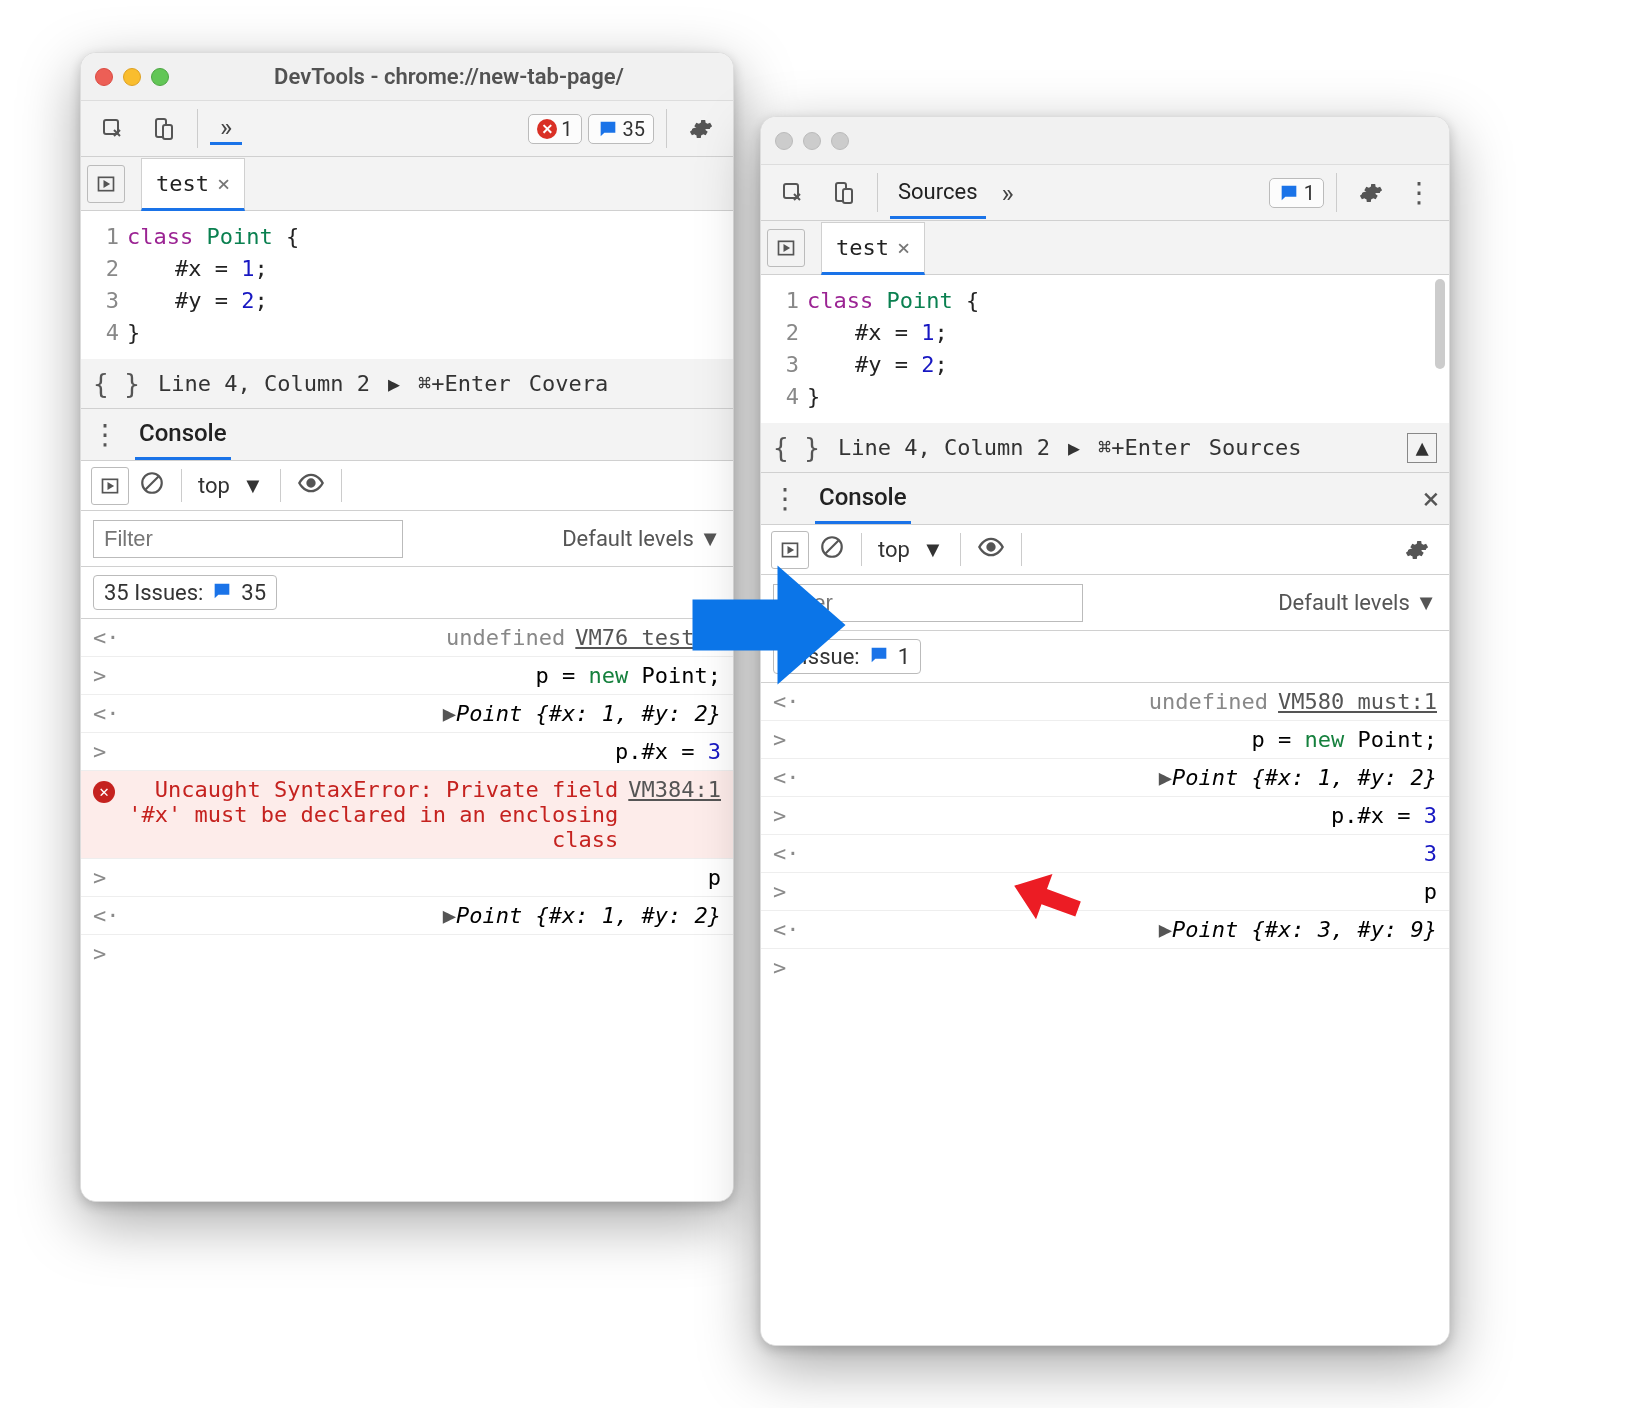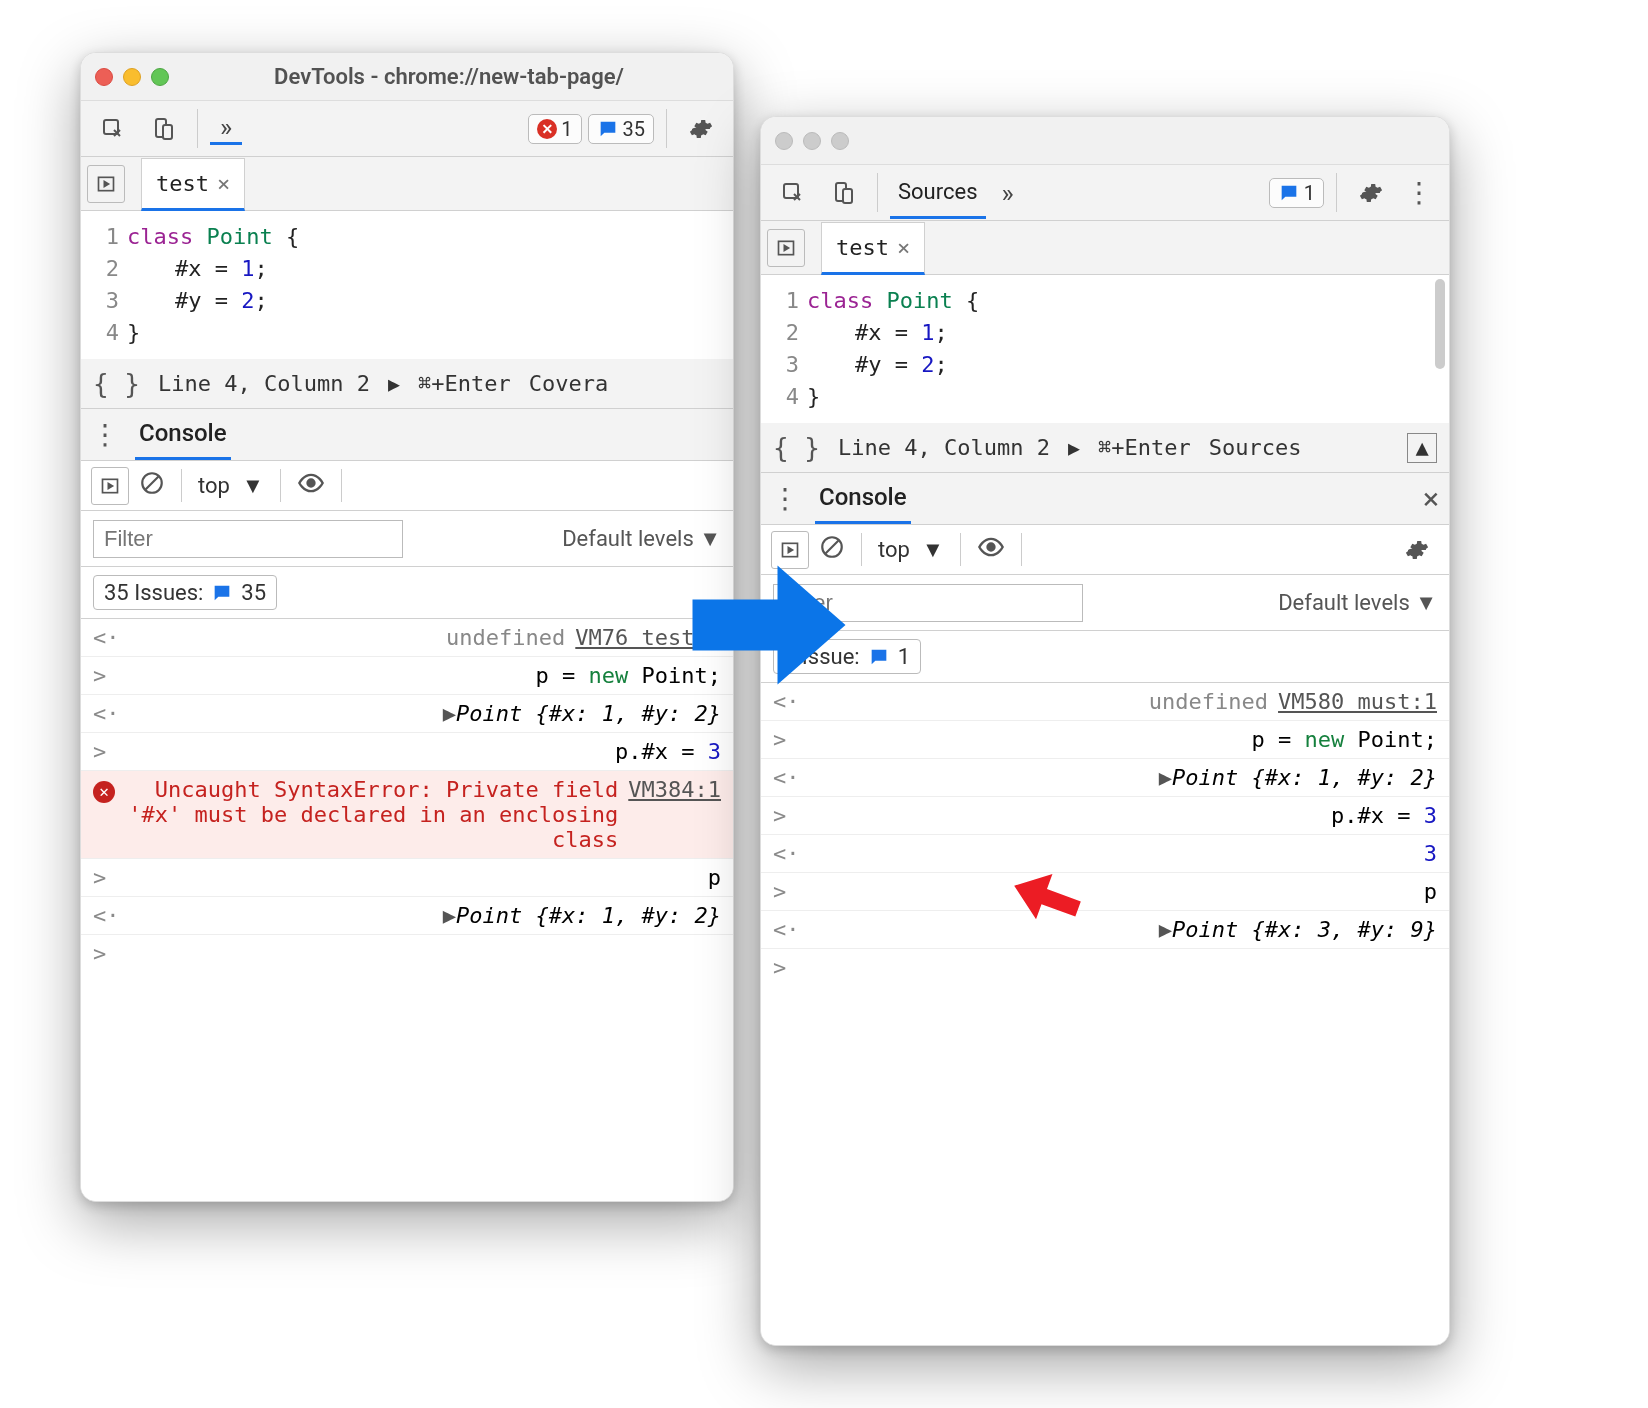--- a/index.html
+++ b/index.html
@@ -91,21 +91,21 @@
   .consolebar { height:50px; padding:0 10px; gap:10px; font-size:22px;color:#333;background:#fff;}
   .consolebar .no-entry svg{width:26px;height:26px;}
   .consolebar .ctx{display:flex;align-items:flex-start;gap:12px;}
   .consolebar .eye svg{width:28px;height:28px;}
 
   .filterbar { height:56px;background:#fff;padding:0 12px;gap:14px;font-size:22px;color:#555; }
   .filterbar input{flex:0 0 220px;height:38px;border:1px solid #bbb;padding:0 10px;font-size:22px;background:#fff;}
   .filterbar .levels{margin-left:auto;}
 
   .issuesbar { height:52px;background:#fff;padding:0 12px;gap:10px;font-size:22px;color:#333; }
-  .issuesbar .box{border:1px solid #bbb;border-radius:4px;padding:4px 10px;display:flex;align-items:center;gap:8px;}
+  .issuesbar .box{border:1px solid #bbb;border-radius:4px;padding:4px 10px;display:flex;align-items:flex-start;gap:8px;}
   .issuesbar svg{width:22px;height:22px;fill:#1a73e8;}
 
   .console-log { flex:1; overflow:hidden; background:#fff; font-size:22px; }
   .logrow {
     display:flex;align-items:flex-start;gap:10px;padding:6px 12px;
     border-bottom:1px solid #eee;
   }
   .logrow .gut{width:22px;color:#8a8a8a;}
   .logrow.err{background:#fdecea;color:#c5221f;}
   .logrow.err .gut{color:#c5221f;}

